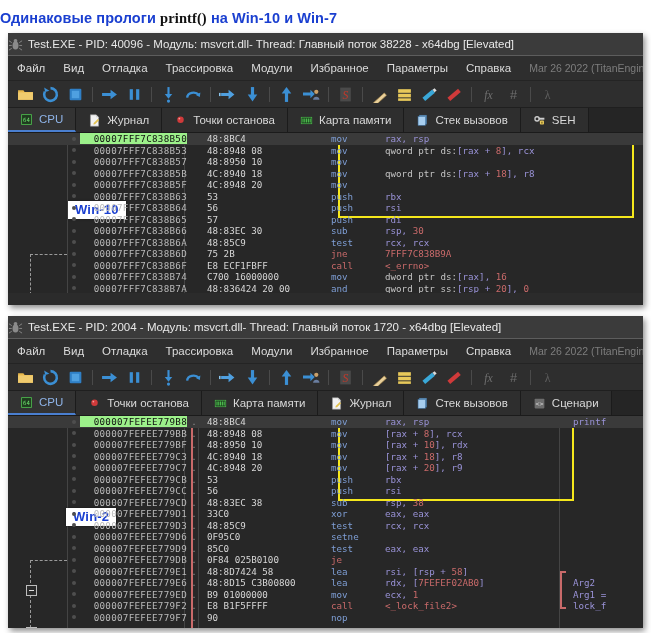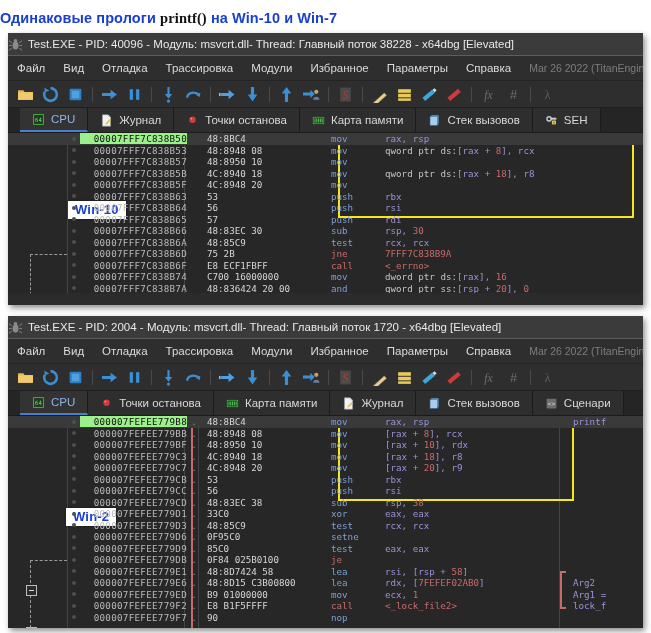--- a/index.html
+++ b/index.html
@@ -67,21 +67,21 @@
     height:24px;background:#252525;
     display:flex;align-items:stretch;
     border-bottom:1px solid #1b1b1b;
   }
   .tab{
     display:flex;align-items:center;gap:6px;
     padding:0 12px;background:#2e2e2e;
     border-right:1px solid #1b1b1b;
     color:#d8d8d8;font-size:11.5px;white-space:nowrap;
   }
-  .tab.active{background:#333333;color:#8fb4e8;border-bottom:2px solid #4a7fd0;margin-left:12px;}
+  .tab.active{background:#333333;color:#8fb4e8;border-bottom:2px solid #4a7fd0;}
   .tab-ico{width:13px;height:13px;flex:0 0 auto;position:relative;}
 
   
   .disasm{
     background:#272727;
     font-family:"DejaVu Sans Mono", monospace;
     font-size:9.2px;
     position:relative;
     overflow:hidden;
   }

